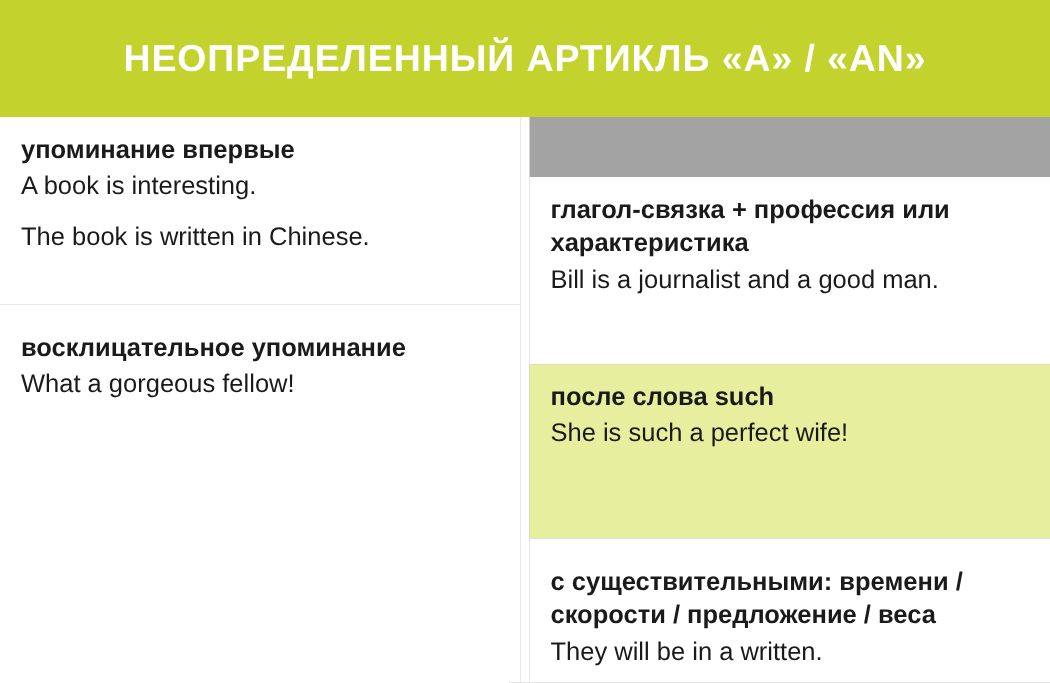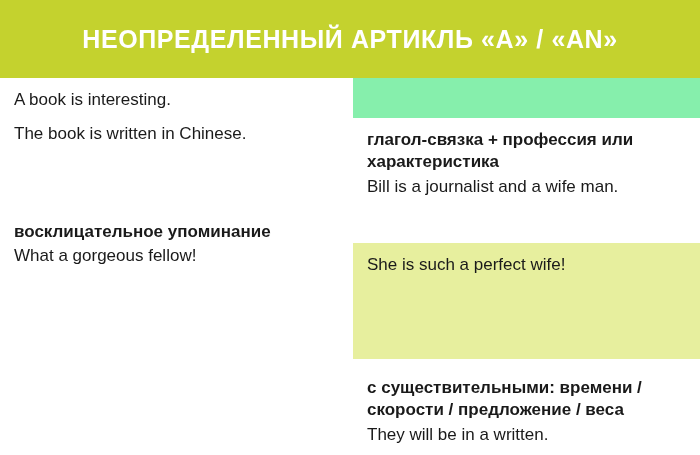--- a/index.html
+++ b/index.html
@@ -10,21 +10,21 @@
     width: 700px;
     height: 455px;
     background: #ffffff;
     font-family: "Liberation Sans", sans-serif;
     overflow: hidden;
   }
   .poster {
     position: relative;
     width: 700px;
     height: 455px;
-    background: #86efac;
+    background: #a3a3a3;
     box-sizing: border-box;
     display: flex;
     flex-direction: column;
   }
   .header {
     background: #c4d22e;
     height: 78px;
     flex: 0 0 78px;
     display: flex;
     align-items: center;
@@ -106,20 +106,21 @@
 
   <div class="header">
     <div class="header-title">НЕОПРЕДЕЛЕННЫЙ АРТИКЛЬ «A» / «AN»</div>
   </div>
 
   <div class="grid">
 
     <div class="column col-left">
 
       <div class="cell r1">
+        <p class="rule">упоминание впервые</p>
         <p class="example">A book is interesting.</p>
         <p class="example">The book is written in Chinese.</p>
       </div>
 
       <div class="row-gap"></div>
 
 
       <div class="row-gap"></div>
 
       <div class="cell r3">
@@ -128,26 +129,27 @@
       </div>
 
     </div>
 
     <div class="gap-col"></div>
 
     <div class="column col-right">
 
       <div class="cell r1">
         <p class="rule">глагол-связка + профессия или характеристика</p>
-        <p class="example">Bill is a journalist and a wife man.</p>
+        <p class="example">Bill is a journalist and a good man.</p>
       </div>
 
       <div class="row-gap"></div>
 
       <div class="cell r2 tinted">
+        <p class="rule">после слова such</p>
         <p class="example">She is such a perfect wife!</p>
       </div>
 
       <div class="row-gap"></div>
 
       <div class="cell r3">
         <p class="rule">с существительными: времени / скорости / предложение / веса</p>
         <p class="example">They will be in a written.</p>
       </div>
 

